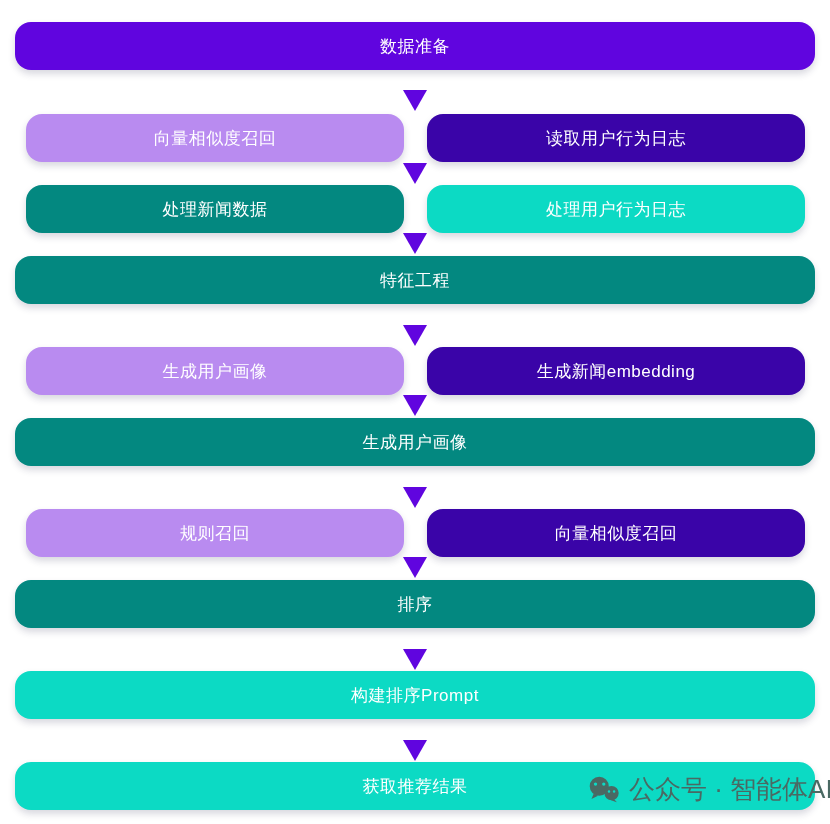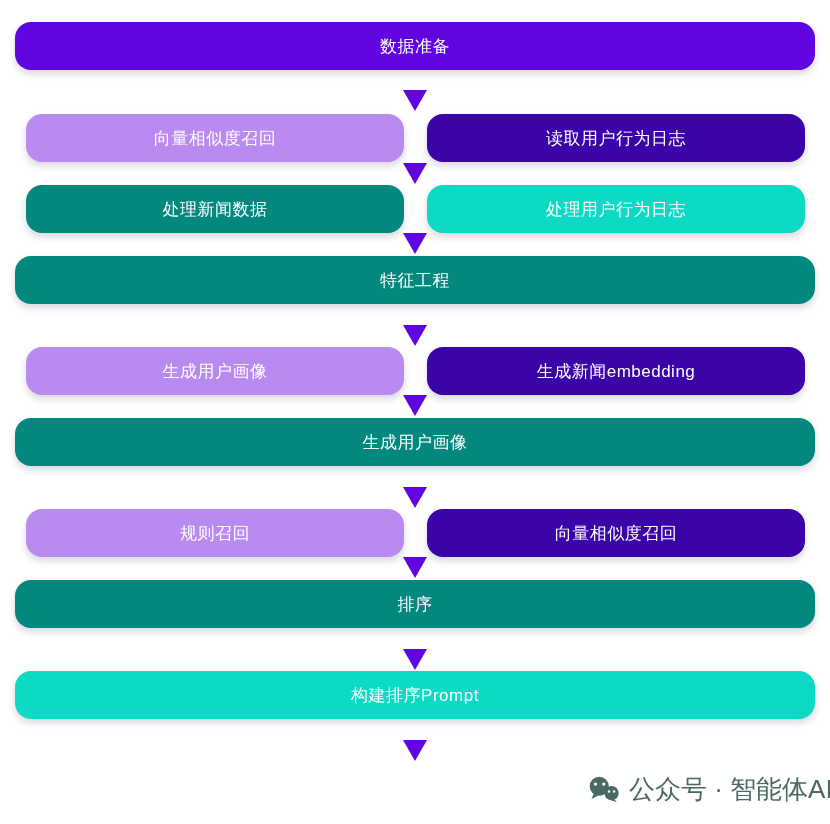--- a/index.html
+++ b/index.html
@@ -70,20 +70,21 @@
   <div class="arrow" style="top:557px"></div>
 
   <div class="node full c-teal" style="top:580px">排序</div>
 
   <div class="arrow" style="top:649px"></div>
 
   <div class="node full c-cyan" style="top:671px">构建排序Prompt</div>
 
   <div class="arrow" style="top:740px"></div>
 
+  <div class="node full c-cyan" style="top:762px">获取推荐结果</div>
 
   <div class="watermark">
     <svg class="wm-icon" viewBox="0 0 40 34" xmlns="http://www.w3.org/2000/svg" aria-hidden="true">
 
       <path d="M2,13 a12,12 0 1 1 24,0 a12,12 0 1 1 -24,0 Z
                M7.2,10.2 a2.1,2.1 0 1 0 4.2,0 a2.1,2.1 0 1 0 -4.2,0 Z
                M17.6,10.2 a2.1,2.1 0 1 0 4.2,0 a2.1,2.1 0 1 0 -4.2,0 Z"></path>
 
       <path d="M7,22.5 L4.2,29 L12.5,24.8 Z"></path>
 

